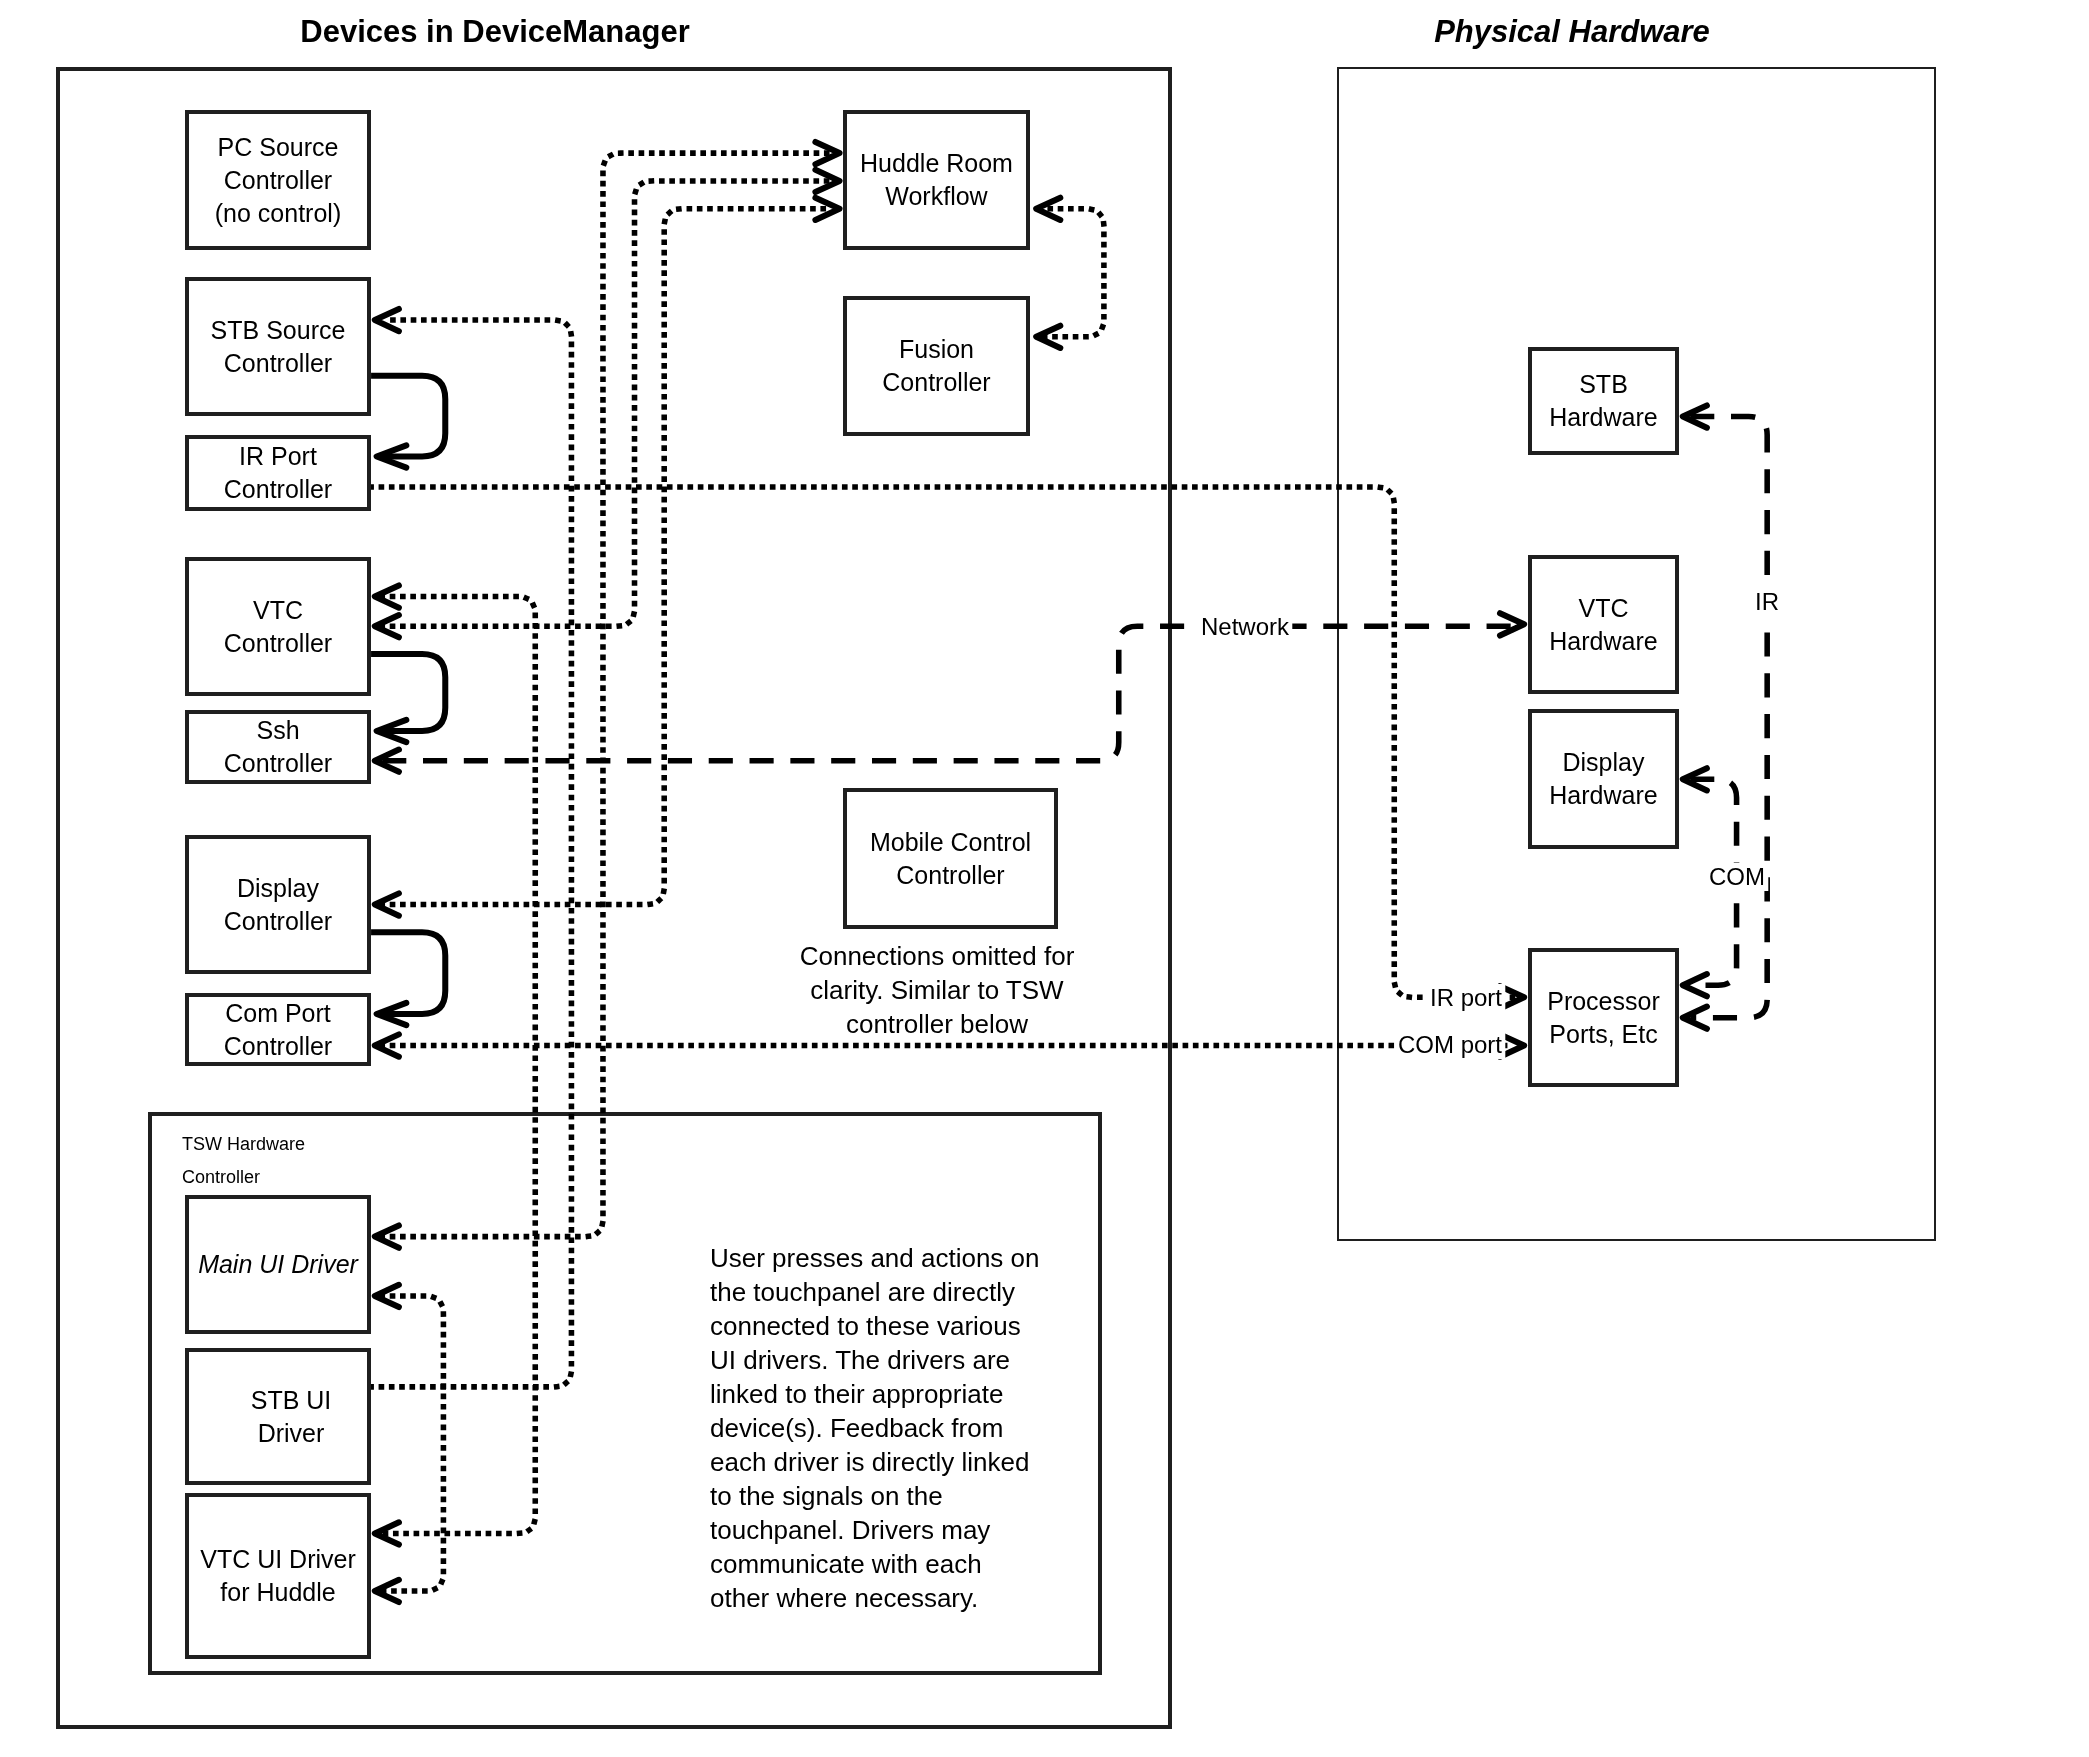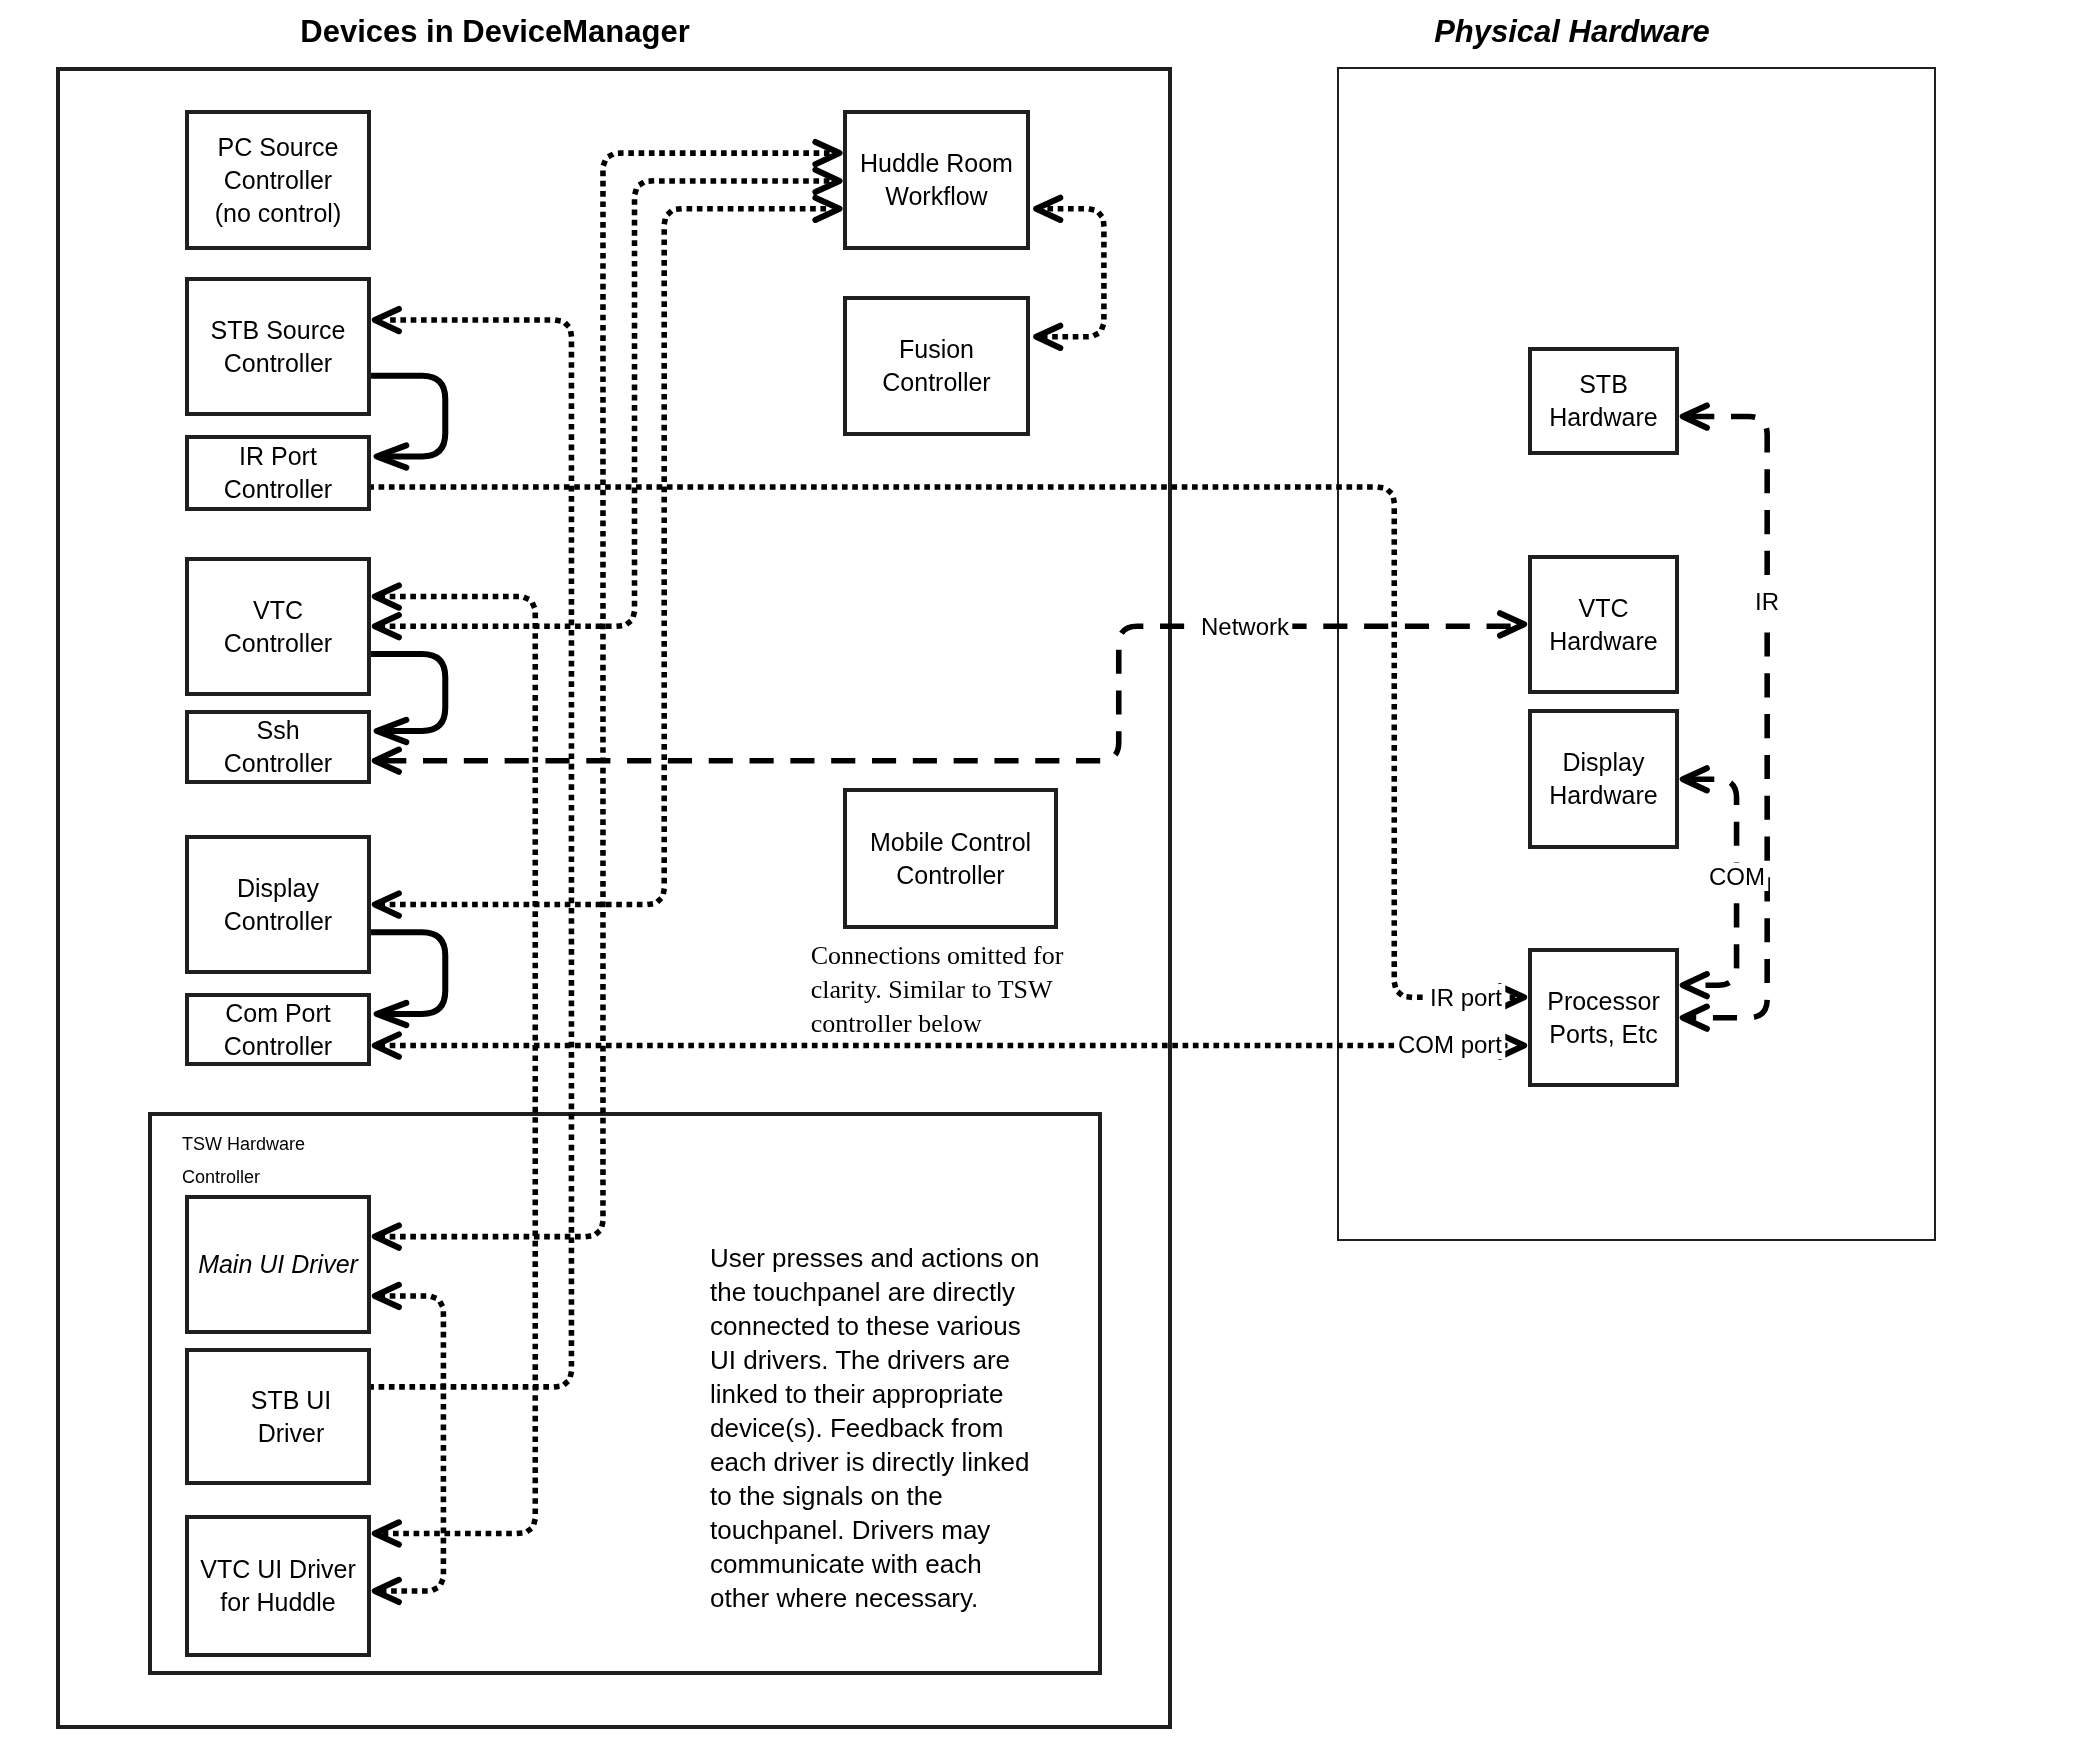--- a/index.html
+++ b/index.html
@@ -21,21 +21,21 @@
     font-size:25px;line-height:33px;white-space:pre-line;box-sizing:border-box;
   }
   svg.wires{position:absolute;left:0;top:0;z-index:5;}
   .node,.line-label,.free-text{z-index:6;}
   .line-label{
     position:absolute;background:#fff;font-size:24px;line-height:28px;
     padding:0 3.7px;white-space:nowrap;transform:translate(-50%,-50%);
   }
   .free-text{position:absolute;font-size:26px;line-height:34px;white-space:pre-line;}
   .tsw-caption{position:absolute;font-size:18px;line-height:33px;white-space:pre-line;z-index:6;}
-  .note-text{transform:translateX(-50%);font-family:Liberation Serif, serif;}
+  .note-text{text-align:center;transform:translateX(-50%);}
 </style>
 </head>
 <body>
 
 <div class="stage">
 
   <div class="container-box container-left"></div>
   <div class="container-box container-right"></div>
   <div class="container-box container-tsw"></div>
 
@@ -116,21 +116,21 @@
   <div class="node" style="left:185px;top:557px;width:186px;height:139px;">VTC
 Controller</div>
   <div class="node" style="left:185px;top:710px;width:186px;height:74px;">Ssh
 Controller</div>
   <div class="node" style="left:185px;top:835px;width:186px;height:139px;">Display
 Controller</div>
   <div class="node" style="left:185px;top:993px;width:186px;height:73px;">Com Port
 Controller</div>
   <div class="node" style="left:185px;top:1195px;width:186px;height:139px;font-style:italic;">Main UI Driver</div>
   <div class="node" style="left:185px;top:1348px;width:186px;height:137px;padding-left:26px;">STB UI Driver</div>
-  <div class="node" style="left:185px;top:1493px;width:186px;height:142px;margin-top:22px;">VTC UI Driver
+  <div class="node" style="left:185px;top:1493px;width:186px;height:166px;">VTC UI Driver
 for Huddle</div>
 
   <div class="node" style="left:843px;top:110px;width:187px;height:140px;">Huddle Room
 Workflow</div>
   <div class="node" style="left:843px;top:296px;width:187px;height:140px;">Fusion
 Controller</div>
   <div class="node" style="left:843px;top:788px;width:215px;height:141px;">Mobile Control
 Controller</div>
 
   <div class="node" style="left:1528px;top:347px;width:151px;height:108px;">STB

